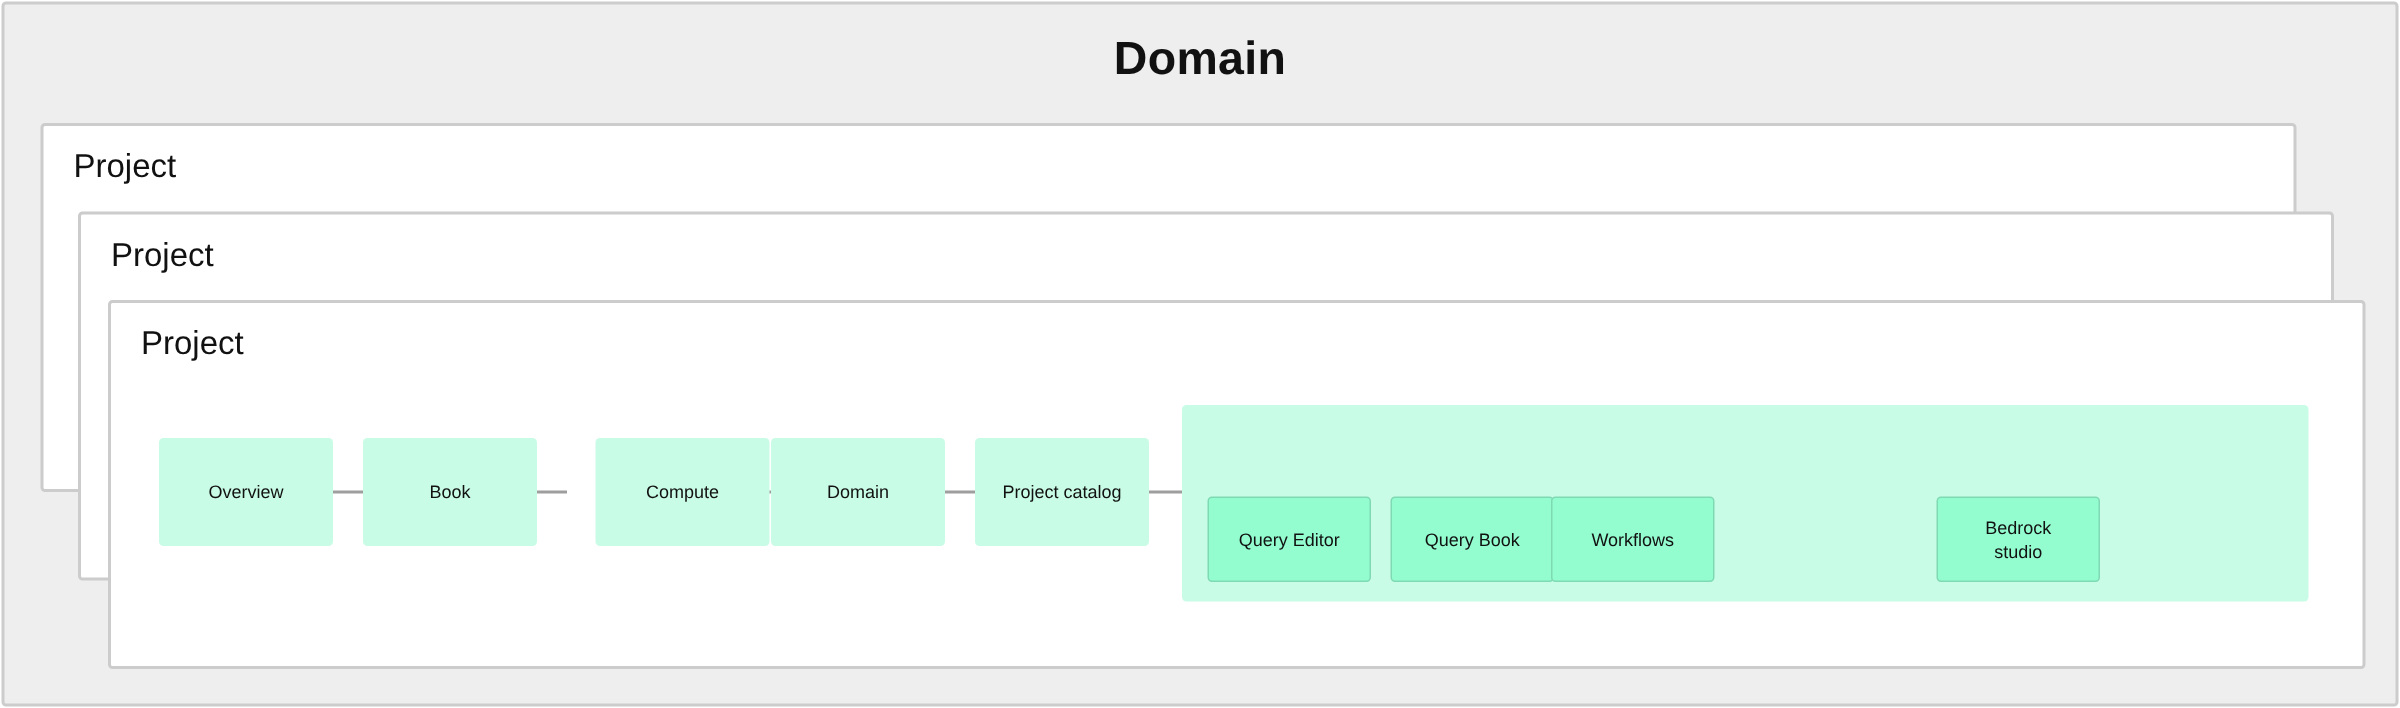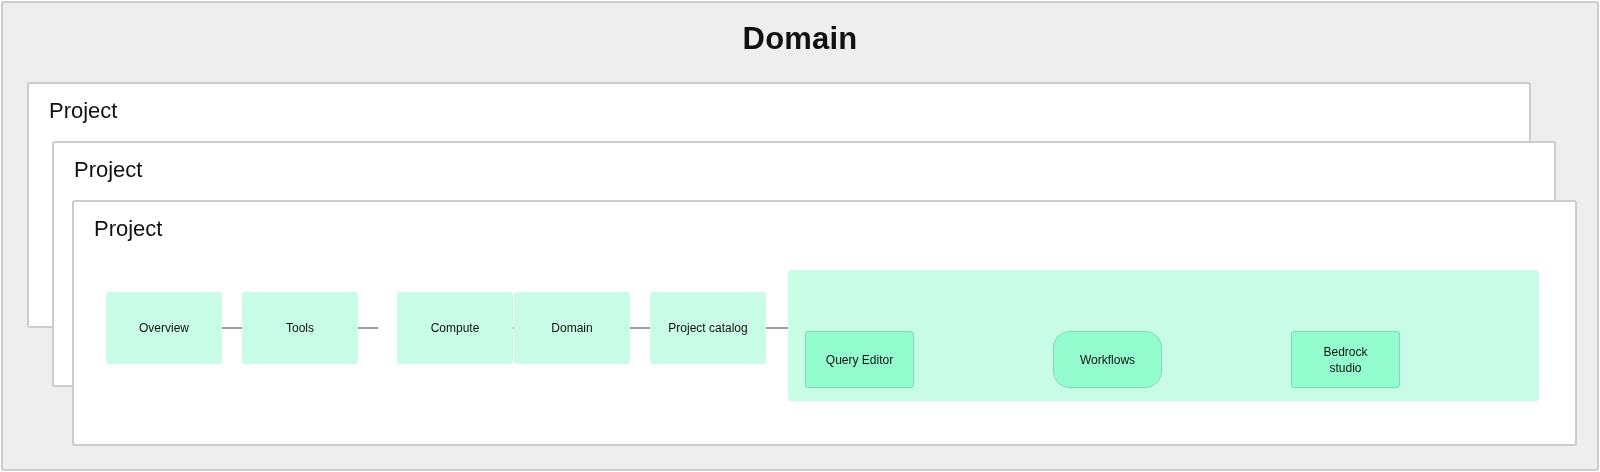--- a/index.html
+++ b/index.html
@@ -69,22 +69,23 @@
   <div class="project-title">Project</div>
 </div>
 
 <div class="connector" style="left:214px; width:28px;"></div>
 <div class="connector" style="left:350px; width:28px;"></div>
 <div class="connector" style="left:486px; width:28px;"></div>
 <div class="connector" style="left:622px; width:28px;"></div>
 <div class="connector" style="left:758px; width:30px;"></div>
 
 <div class="step" style="left:106px;">Overview</div>
-<div class="step" style="left:242px;">Tools</div>
+<div class="step" style="left:242px;">Book</div>
 <div class="step" style="left:378px;margin-left:19px;">Compute</div>
 <div class="step" style="left:514px;">Domain</div>
 <div class="step" style="left:650px;">Project catalog</div>
 
 <div class="tools">
   <div class="tool" style="left:17px;">Query Editor</div>
-  <div class="tool" style="left:265px;border-radius:17px;">Workflows</div>
+  <div class="tool" style="left:139px;">Query Book</div>
+  <div class="tool" style="left:246px;">Workflows</div>
   <div class="tool" style="left:503px;">Bedrock studio</div>
 </div>
 
 </body></html>

